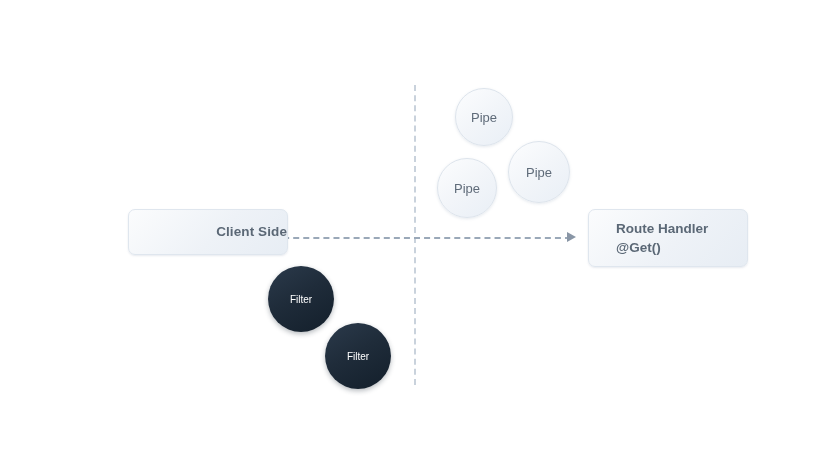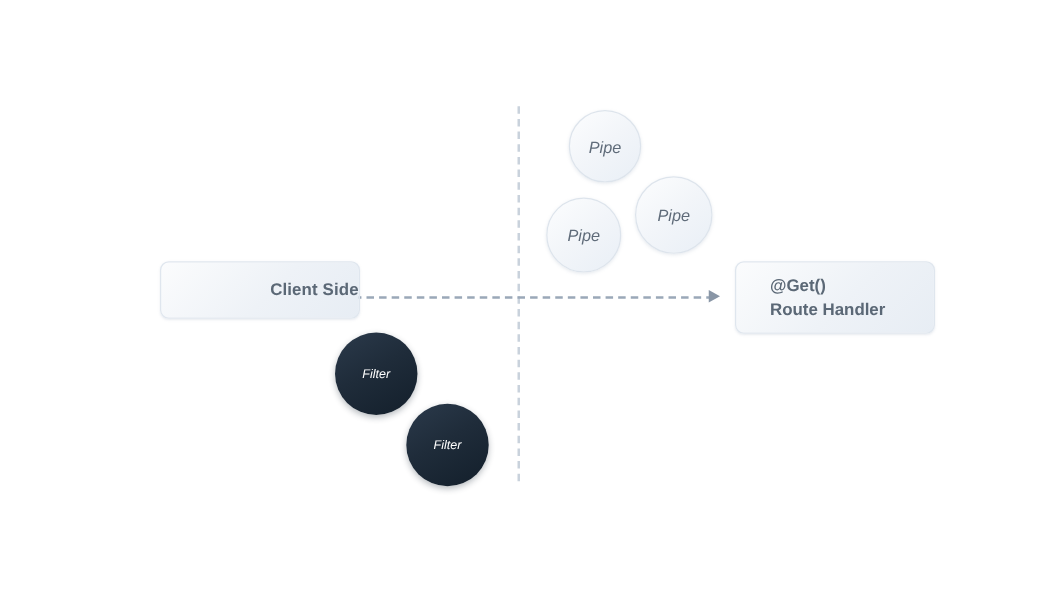--- a/index.html
+++ b/index.html
@@ -90,21 +90,20 @@
   }
 
   
   .circle {
     position: absolute;
     border-radius: 50%;
     display: flex;
     align-items: center;
     justify-content: center;
     box-sizing: border-box;
-    font-style: italic;
   }
   .pipe-circle {
     border: 1px solid #dde4ec;
     background: linear-gradient(140deg, #fcfdfe 0%, #f2f5f9 50%, #e9eff6 100%);
     box-shadow: 0 1px 3px rgba(125, 145, 170, 0.20);
   }
   .pipe-label {
     font-size: 13px;
     color: #5f6b79;
     font-weight: normal;
@@ -135,22 +134,22 @@
 
   <div class="h-arrow-line"></div>
   <div class="h-arrow-head"></div>
 
   <div class="box" id="client-side-box">
     <span class="box-label">Client Side</span>
   </div>
 
   <div class="box" id="route-handler-box">
     <div class="box-label-multiline">
+      <div>Route Handler</div>
       <div>@Get()</div>
-      <div>Route Handler</div>
     </div>
   </div>
 
   <div class="circle pipe-circle" id="pipe-circle-1">
     <span class="pipe-label">Pipe</span>
   </div>
   <div class="circle pipe-circle" id="pipe-circle-2">
     <span class="pipe-label">Pipe</span>
   </div>
   <div class="circle pipe-circle" id="pipe-circle-3">

